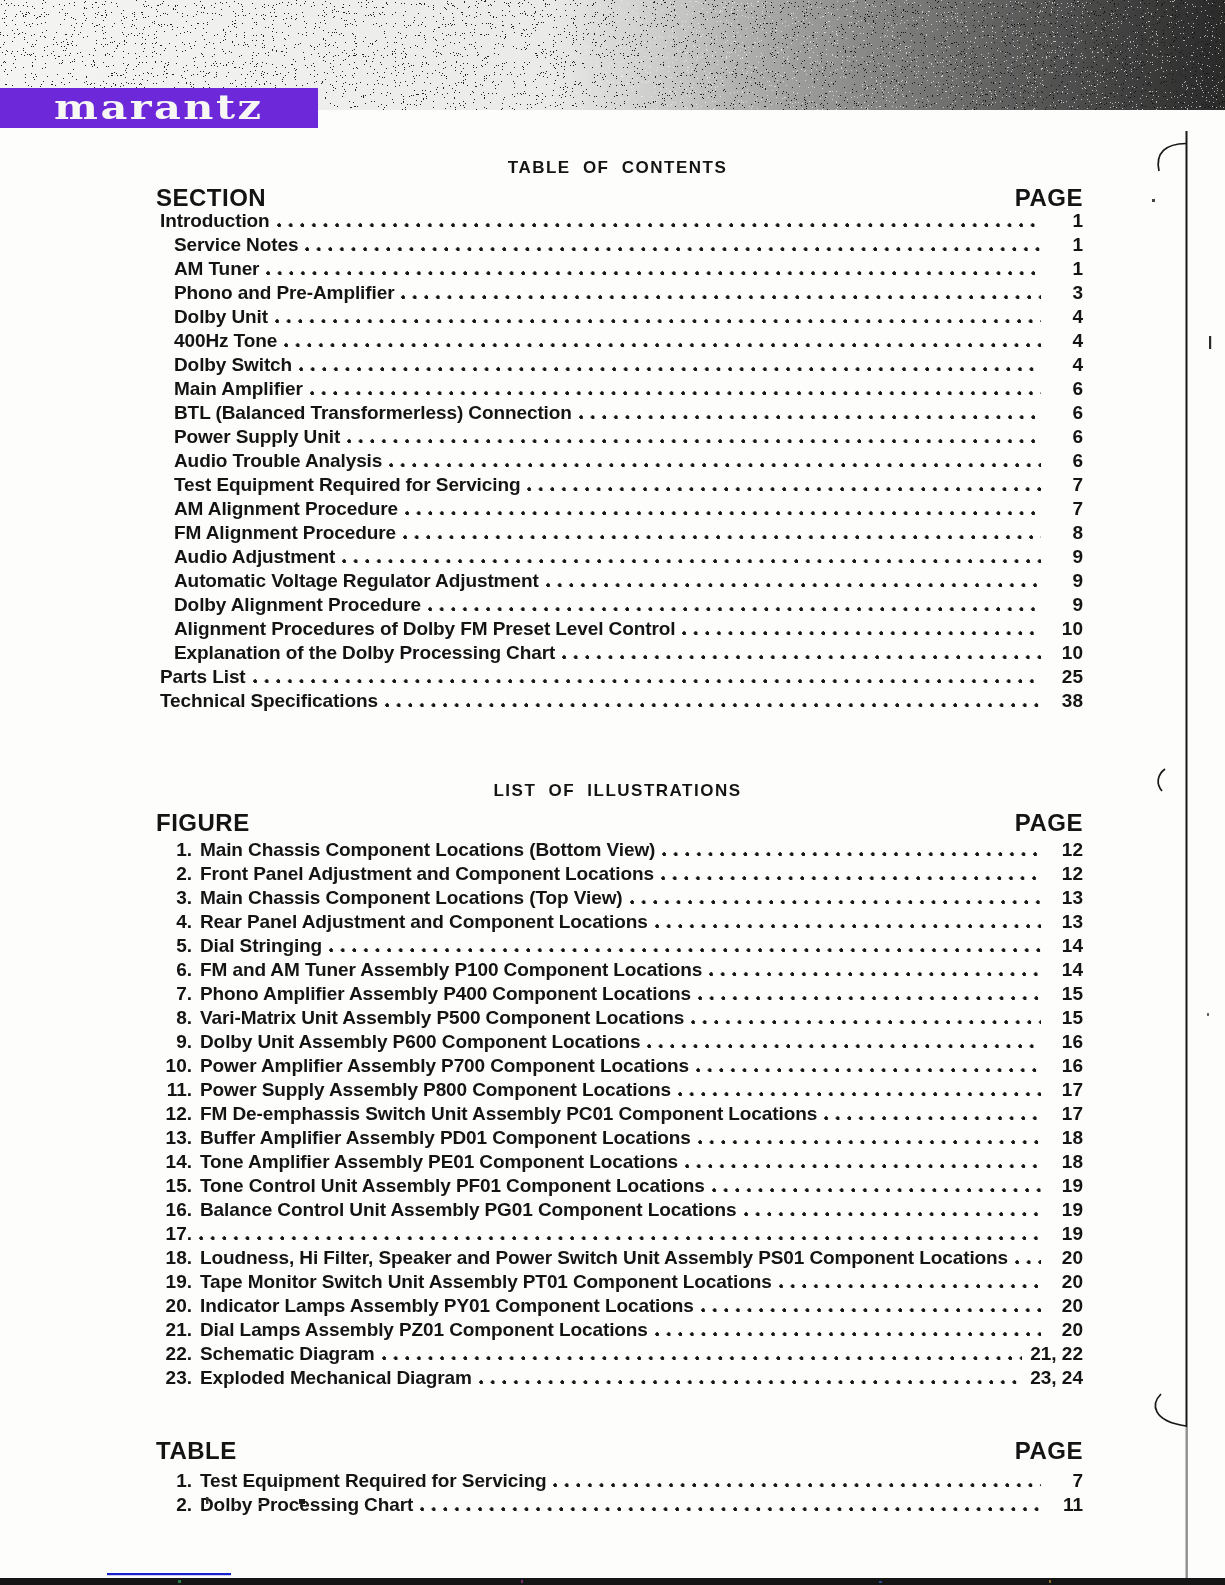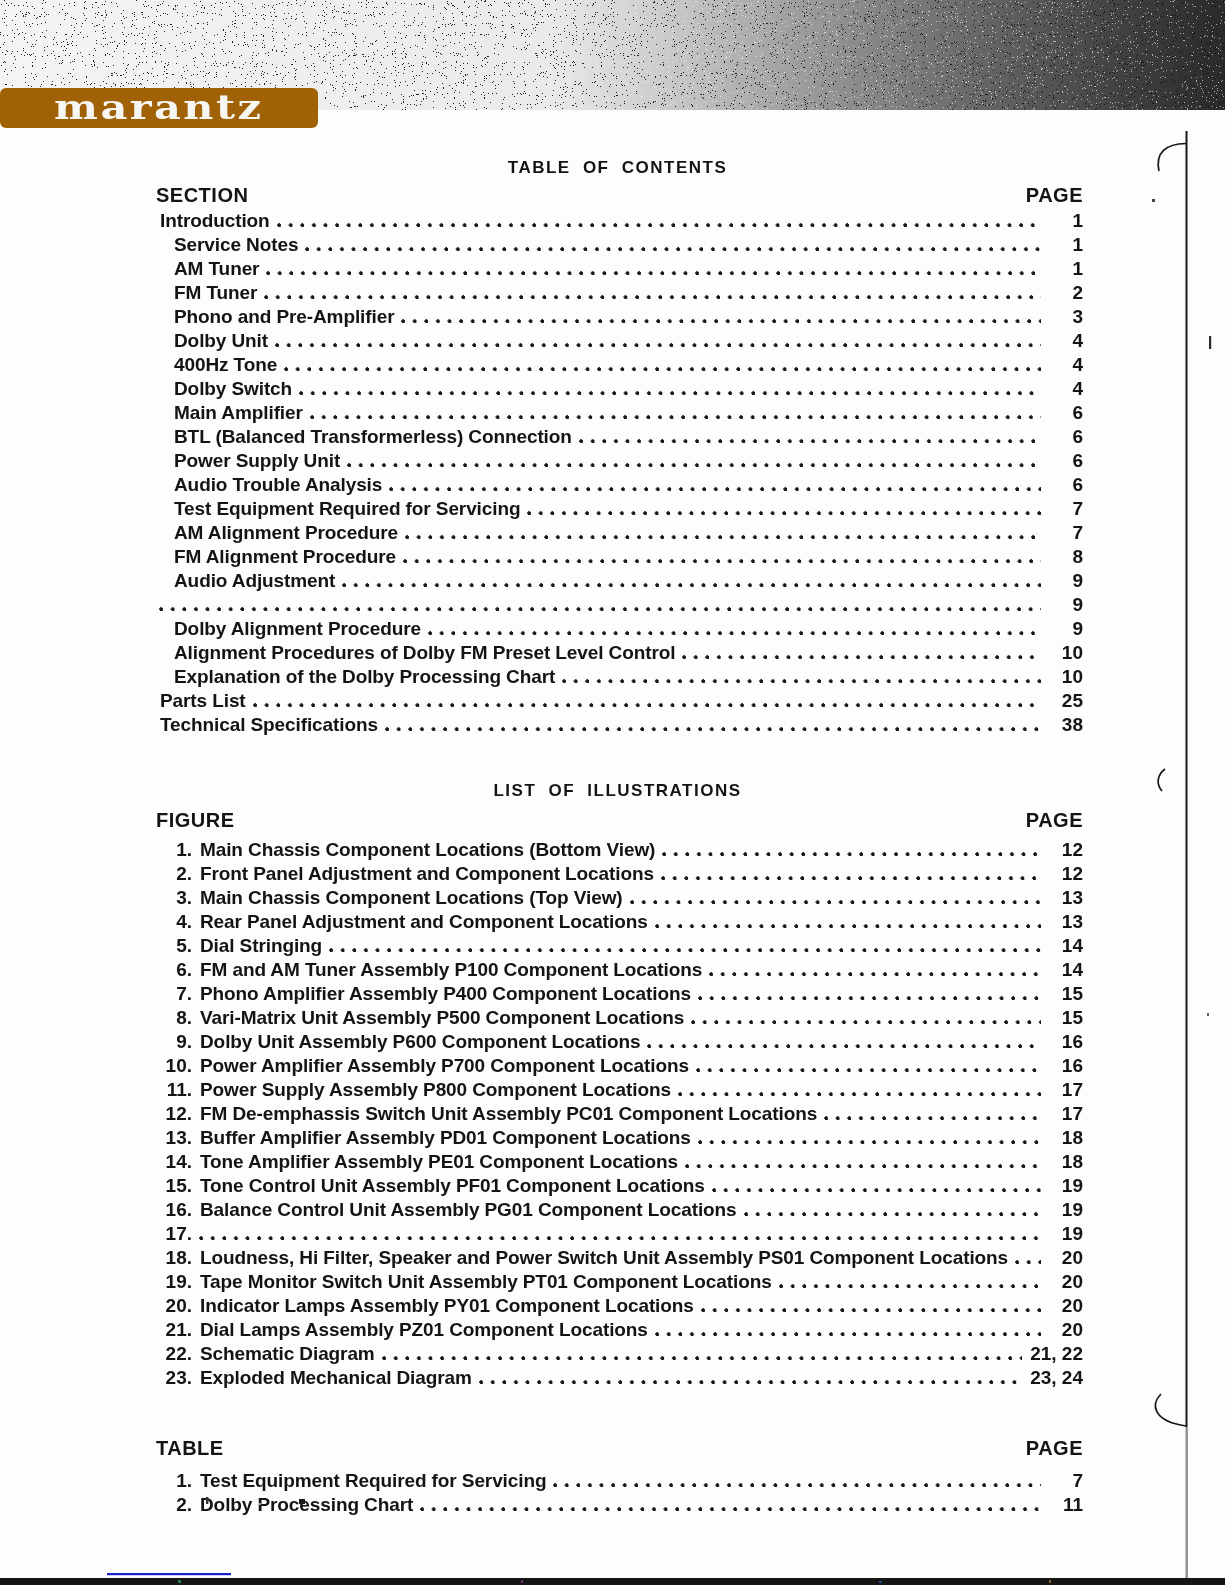--- a/index.html
+++ b/index.html
@@ -1,26 +1,26 @@
 <!DOCTYPE html>
 <html><head>
 <meta charset="utf-8">
 <style>
   html,body{margin:0;padding:0;background:#e8e8e8;}
   .page{position:relative;width:1225px;height:1585px;background:#fdfdfc;overflow:hidden;
         font-family:"Liberation Sans",sans-serif;font-weight:700;color:#141414;}
   .noise-svg{position:absolute;top:0;left:0;display:block;}
-  .logo-bar{position:absolute;left:0;top:88px;width:318px;height:40px;background:#a16207;
-            display:flex;align-items:center;justify-content:center;border-radius:6px;}
+  .logo-bar{position:absolute;left:0;top:88px;width:318px;height:40px;background:#6d28d9;
+            display:flex;align-items:center;justify-content:center;}
   .logo-text{font-family:"DejaVu Serif",serif;font-weight:700;font-size:34px;line-height:1;
              color:#f6f6f2;letter-spacing:2px;transform:scaleX(1.22);padding-bottom:3px;}
   .sec-title{position:absolute;left:152px;width:931px;text-align:center;
              font-size:17px;letter-spacing:1.5px;word-spacing:6px;}
   .col-head{position:absolute;left:152px;width:931px;display:flex;justify-content:space-between;
-            font-size:20px;letter-spacing:.5px;}
+            font-size:24px;letter-spacing:.5px;}
   .col-head .lh{padding-left:4px;}
   .rows{position:absolute;left:152px;width:931px;}
   .row{display:flex;align-items:flex-end;height:24px;font-size:19px;white-space:nowrap;}
   .row .label{line-height:22px;letter-spacing:-0.1px;}
   .ind0 .label{padding-left:8px;}
   .ind1 .label{padding-left:22px;}
   .num{width:40px;text-align:right;line-height:22px;flex-shrink:0;}
   .fig-label{}
   .leader{flex:1;height:22px;margin:0 8px 0 7px;
           background-image:radial-gradient(circle at 2.2px 2.2px,#161616 1.7px,rgba(0,0,0,0) 2.1px);
@@ -98,25 +98,20 @@
         <span class="label">Service Notes</span>
         <span class="leader"></span>
         <span class="page-num">1</span>
       </div>
       <div class="row ind1">
         <span class="label">AM Tuner</span>
         <span class="leader"></span>
         <span class="page-num">1</span>
       </div>
       <div class="row ind1">
-        <span class="label">FM Tuner</span>
-        <span class="leader"></span>
-        <span class="page-num">2</span>
-      </div>
-      <div class="row ind1">
         <span class="label">Phono and Pre-Amplifier</span>
         <span class="leader"></span>
         <span class="page-num">3</span>
       </div>
       <div class="row ind1">
         <span class="label">Dolby Unit</span>
         <span class="leader"></span>
         <span class="page-num">4</span>
       </div>
       <div class="row ind1">
@@ -163,20 +158,21 @@
         <span class="label">FM Alignment Procedure</span>
         <span class="leader"></span>
         <span class="page-num">8</span>
       </div>
       <div class="row ind1">
         <span class="label">Audio Adjustment</span>
         <span class="leader"></span>
         <span class="page-num">9</span>
       </div>
       <div class="row ind1">
+        <span class="label">Automatic Voltage Regulator Adjustment</span>
         <span class="leader"></span>
         <span class="page-num">9</span>
       </div>
       <div class="row ind1">
         <span class="label">Dolby Alignment Procedure</span>
         <span class="leader"></span>
         <span class="page-num">9</span>
       </div>
       <div class="row ind1">
         <span class="label">Alignment Procedures of Dolby FM Preset Level Control</span>

